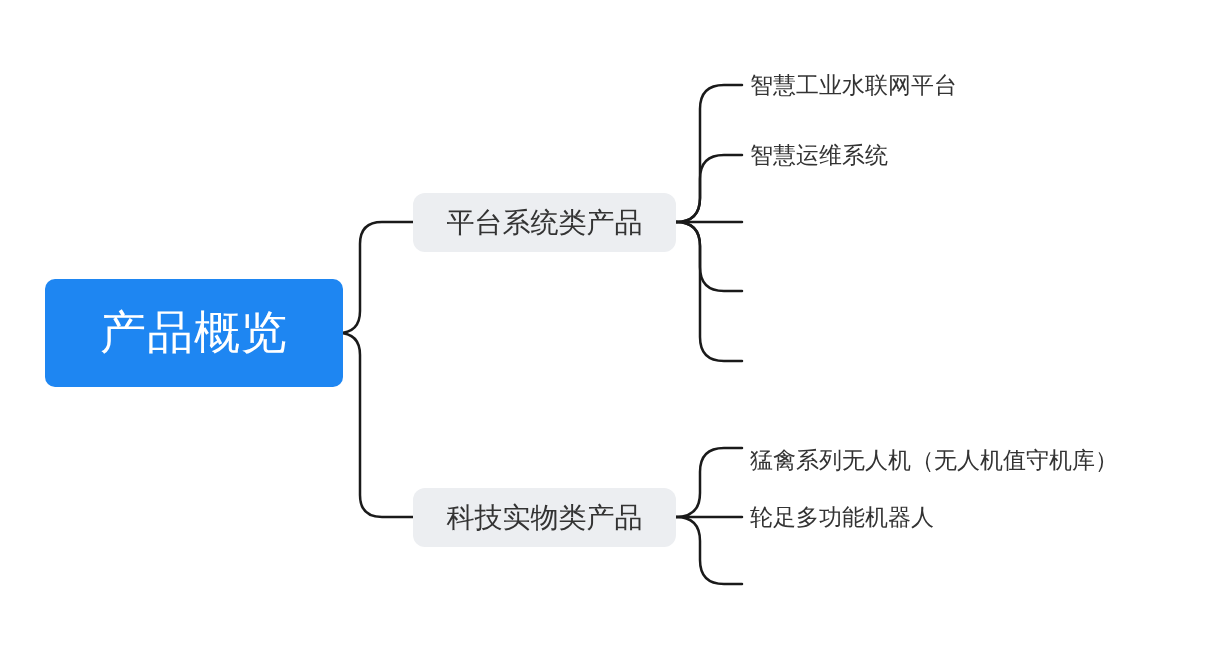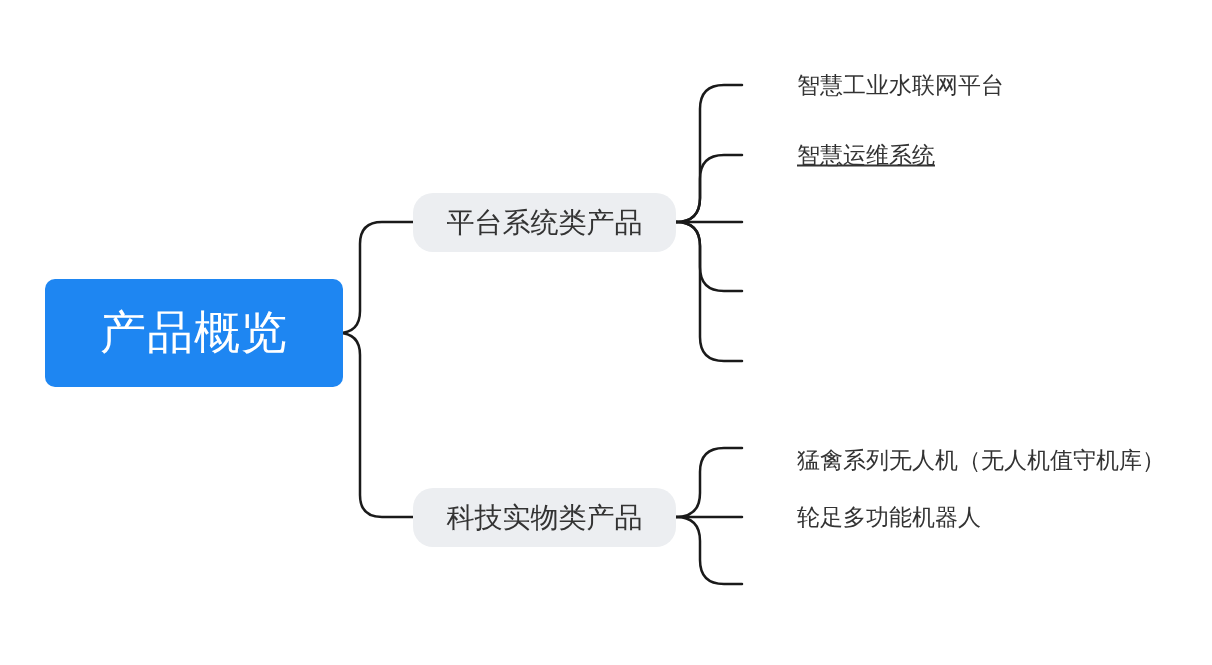--- a/index.html
+++ b/index.html
@@ -37,36 +37,35 @@
     color: #ffffff;
     border-radius: 10px;
     font-size: 46px;
     letter-spacing: 1px;
   }
   .node-branch {
     left: 413px;
     width: 263px; height: 59px;
     background: #ECEEF1;
     color: #333333;
-    border-radius: 20px;
+    border-radius: 12px;
     font-size: 28px;
   }
   .node-branch-0 { top: 193px; }
   .node-branch-1 { top: 488px; }
   .leaf {
     position: absolute;
     left: 750px;
     transform: translateY(-50%);
     color: #333333;
     font-size: 23px;
     white-space: nowrap;
-    margin-left: 47px;
   }
   .leaf-0 { top: 85px; }
-  .leaf-1 { top: 155px; text-decoration: underline; }
+  .leaf-1 { top: 155px; }
   .leaf-2 { top: 222px; }
   .leaf-3 { top: 291px; }
   .leaf-4 { top: 361px; }
   .leaf-5 { top: 460px; }
   .leaf-6 { top: 517px; }
   .leaf-7 { top: 584px; }
 </style>
 </head>
 <body>
 

